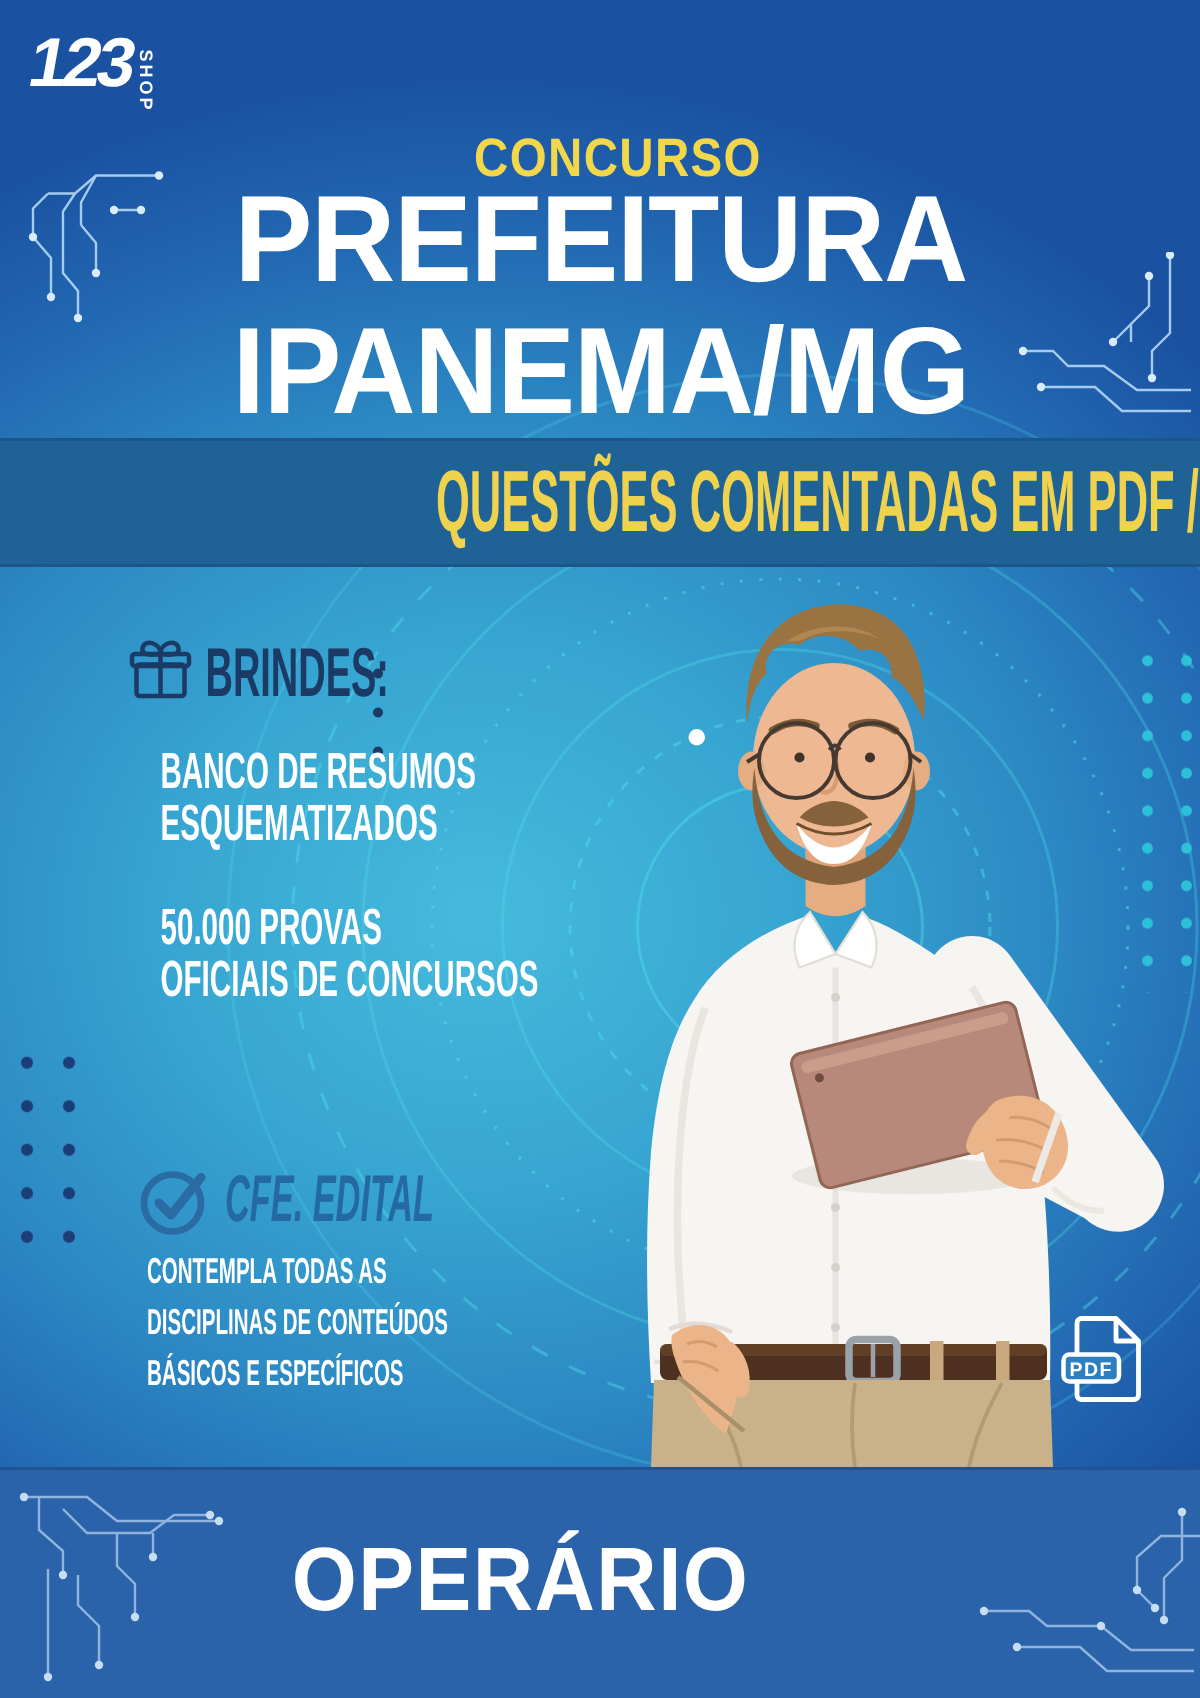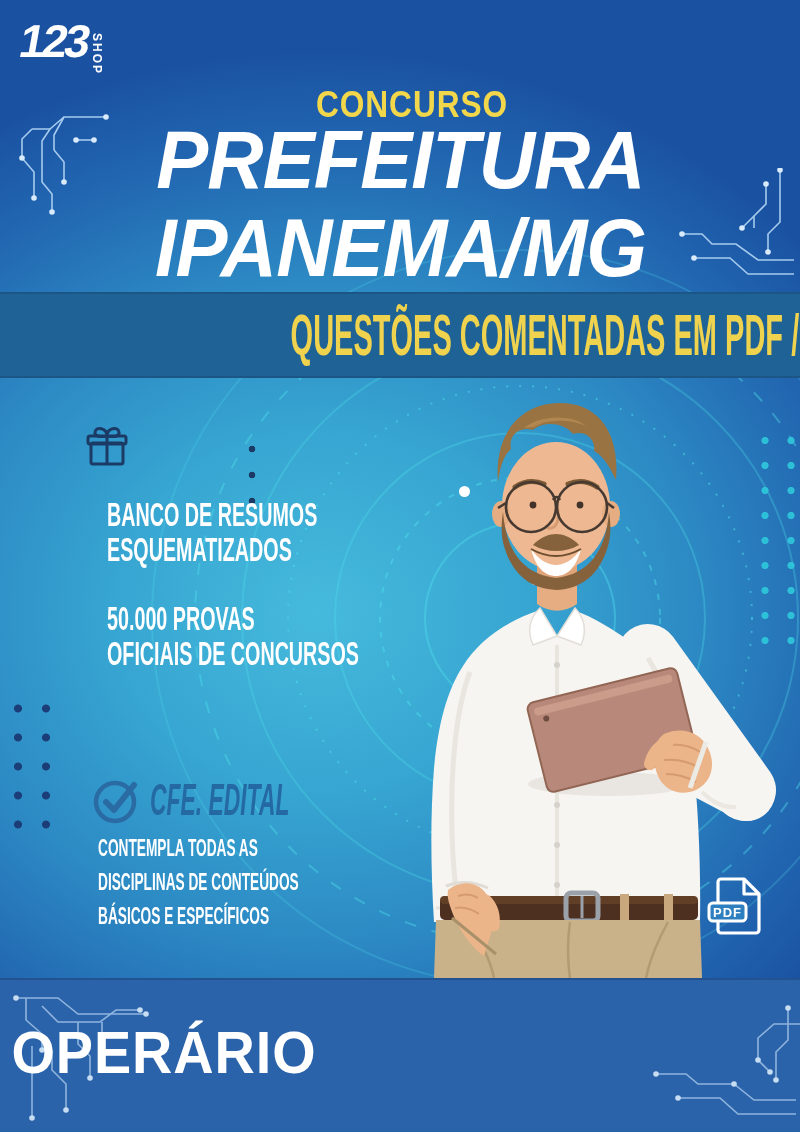--- a/index.html
+++ b/index.html
@@ -21,37 +21,37 @@
   .c-cfe{transform:scaleX(.52);transform-origin:0 0;white-space:nowrap;}
   .c-bullet{transform:scaleX(.58);transform-origin:0 0;}
   .c-para{transform:scaleX(.57);transform-origin:0 0;}
   .c-job{transform:scaleX(.93);transform-origin:50% 50%;}
   
   .logo{left:20px;top:14px;color:#fff;}
   .logo .num{font-size:46px;letter-spacing:-3px;display:inline-block;transform:skewX(-10deg);}
   .logo .shop{position:absolute;left:84px;top:19px;font-size:12px;letter-spacing:2px;transform:rotate(90deg);transform-origin:0 0;}
   .tagline{right:28px;top:26px;color:#fff;font-size:19px;letter-spacing:.5px;text-align:right;width:400px;}
   .kicker{left:0;top:84px;width:760px;text-align:center;color:#F2D74B;font-size:36px;letter-spacing:1px;margin-left:32px;}
-  .title{left:0;top:116px;width:800px;text-align:center;color:#fff;font-size:82px;line-height:88px;letter-spacing:-1px;font-style:italic;}
+  .title{left:0;top:116px;width:800px;text-align:center;color:#fff;font-size:82px;line-height:88px;letter-spacing:-1px;}
   
   .banner{left:0;top:292px;width:800px;height:86px;background:#1F6295;text-align:center;
           border-top:2px solid rgba(18,52,96,.25);border-bottom:2px solid rgba(18,52,96,.25);box-sizing:border-box;}
   .banner .txt{color:#EFD24D;font-size:58px;line-height:82px;letter-spacing:0;}
   
   .brindes-label{left:137px;top:424px;color:#1B3A66;font-size:46px;line-height:48px;}
   .bullet{left:84px;color:#fff;display:flex;align-items:flex-end;flex-direction:column;}
   .bullet .dot{width:11px;height:11px;border-radius:50%;background:#fff;margin-top:10px;flex:0 0 11px;}
   .bullet .txt{margin-left:23px;font-size:34px;line-height:35px;}
   .b1{top:476px;} .b2{top:564px;gap:16px;} .b3{top:644px;}
   
   .cfe-label{left:150px;top:776px;color:#2569A2;font-size:44px;line-height:48px;font-style:italic;}
   .para{left:98px;top:831px;color:#fff;font-size:24px;line-height:34px;}
   
   .footer-band{left:0;top:978px;width:800px;height:154px;background:#2A63AA;border-top:2px solid rgba(16,44,86,.3);box-sizing:border-box;}
-  .job{left:0;top:978px;width:694px;height:154px;color:#fff;font-size:60px;line-height:150px;letter-spacing:1px;}
+  .job{left:0;top:978px;width:694px;height:154px;text-align:center;color:#fff;font-size:60px;line-height:150px;letter-spacing:1px;}
   
   .dots-teal{left:752px;top:428px;width:48px;height:234px;
     background-image:radial-gradient(circle,#2EC8DC 3.2px,rgba(46,200,220,0) 4px);background-size:26px 25px;opacity:.9;}
   .dots-navy{left:4px;top:694px;width:56px;height:146px;
     background-image:radial-gradient(circle,#1C3E78 3.6px,rgba(28,62,120,0) 4.4px);background-size:28px 29px;}
   .dots-navy-sm{left:246px;top:436px;width:12px;height:78px;
     background-image:radial-gradient(circle,#1B3A66 3px,rgba(27,58,102,0) 3.6px);background-size:12px 26px;}
 </style>
 </head>
 <body>
@@ -133,20 +133,23 @@
 
   <svg class="abs" style="left:84px;top:424px;" width="46" height="46" viewBox="0 0 46 46">
     <g fill="none" stroke="#1B3A66" stroke-width="3" stroke-linejoin="round">
       <rect x="7" y="19" width="32" height="21" rx="2"></rect>
       <rect x="4" y="12" width="38" height="8" rx="2"></rect>
       <line x1="23" y1="12" x2="23" y2="40"></line>
       <path d="M23,12 C23,4 12,2 11,8 C10,13 17,13 23,12 Z"></path>
       <path d="M23,12 C23,4 34,2 35,8 C36,13 29,13 23,12 Z"></path>
     </g>
   </svg>
+  <div class="abs brindes-label">
+    <span class="cond c-brindes">BRINDES:</span>
+  </div>
 
   <div class="abs bullet b1">
     <span class="dot"></span>
     <span class="txt cond c-bullet">BANCO DE RESUMOS
 ESQUEMATIZADOS</span>
   </div>
   <div class="abs bullet b2">
     <span class="dot"></span>
     <span class="txt cond c-bullet">50.000 PROVAS
 OFICIAIS DE CONCURSOS</span>

